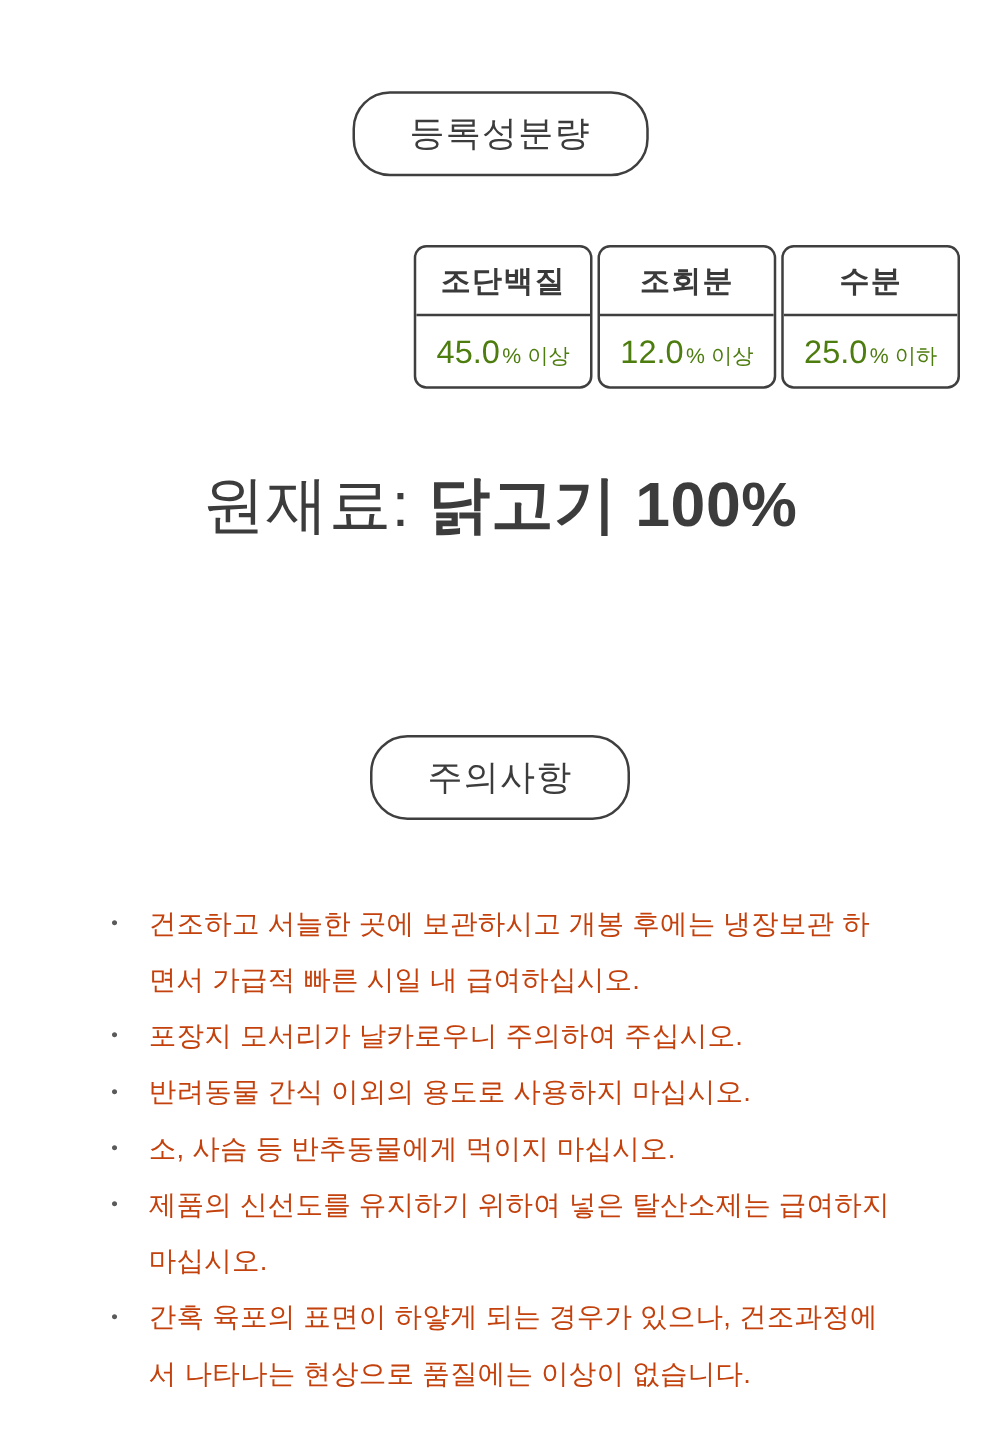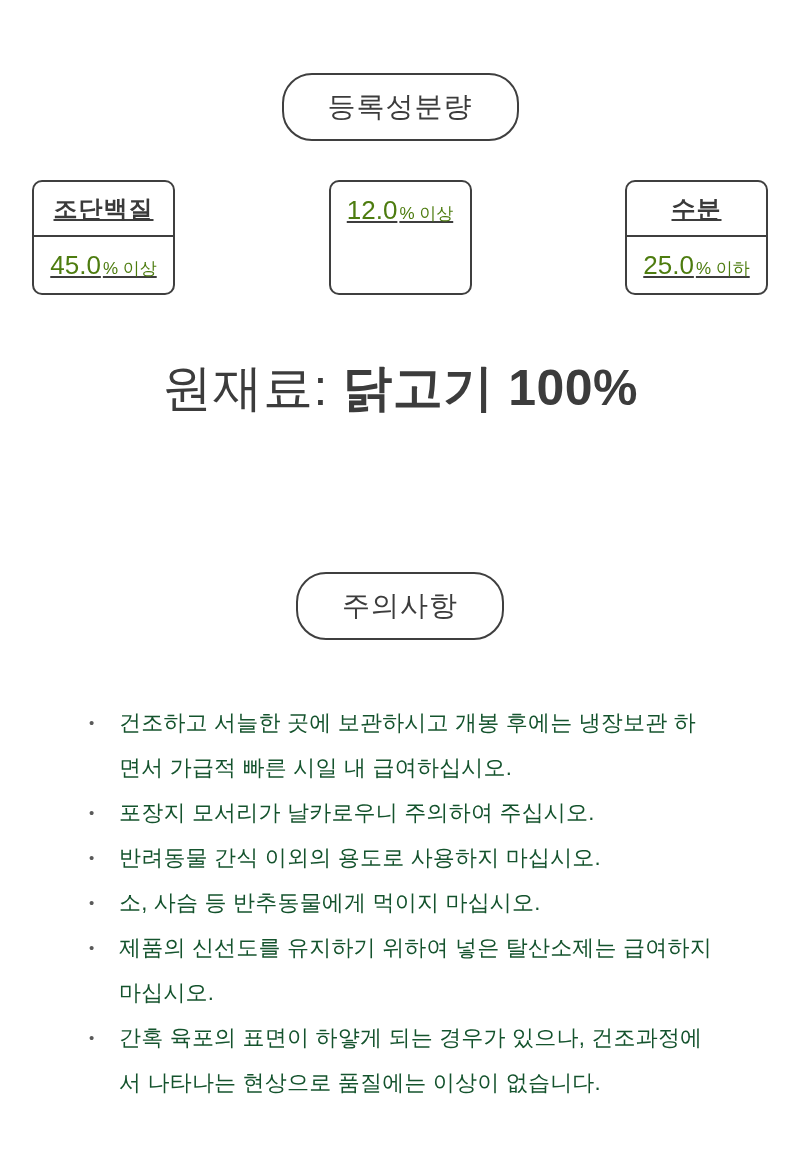--- a/index.html
+++ b/index.html
@@ -33,24 +33,23 @@
     color: #3c3c3c;
     text-align: center;
     background: #ffffff;
   }
   .badge-nutrition { margin-top: 73px; }
   .badge-cautions  { margin-top: 150px; }
 
   
   .nutrition-table {
     display: flex;
-    justify-content: space-between;
+    justify-content: flex-end;
     gap: 4px;
-    margin-top: 39px;
-    text-decoration: underline;
+    margin-top: 55px;
   }
   .nutrition-col {
     width: 139px;
     border: 2px solid #3f3f3f;
     border-radius: 10px;
     text-align: center;
     background: #ffffff;
     overflow: hidden;
   }
   .nutrition-col .cell-header {
@@ -101,21 +100,21 @@
     line-height: 45px;
     color: #5a5a5a;
     text-align: left;
     padding-left: 2px;
   }
   .cautions-list .caution-text {
     flex: 0 1 auto;
     max-width: 645px;
     font-size: 22px;
     line-height: 45px;
-    color: #14532d;
+    color: #c2410c;
     letter-spacing: 0.2px;
   }
 </style>
 </head>
 <body>
 
 <div class="page">
 
   <div class="badge-pill badge-nutrition">등록성분량</div>
 
@@ -123,20 +122,21 @@
 
     <div class="nutrition-col">
       <div class="cell-header">조단백질</div>
       <div class="cell-value">
         <span>45.0</span><span class="qualifier">% 이상</span>
       </div>
     </div>
 
 
     <div class="nutrition-col">
+      <div class="cell-header">조회분</div>
       <div class="cell-value">
         <span>12.0</span><span class="qualifier">% 이상</span>
       </div>
     </div>
 
     <div class="nutrition-col">
       <div class="cell-header">수분</div>
       <div class="cell-value">
         <span>25.0</span><span class="qualifier">% 이하</span>
       </div>

